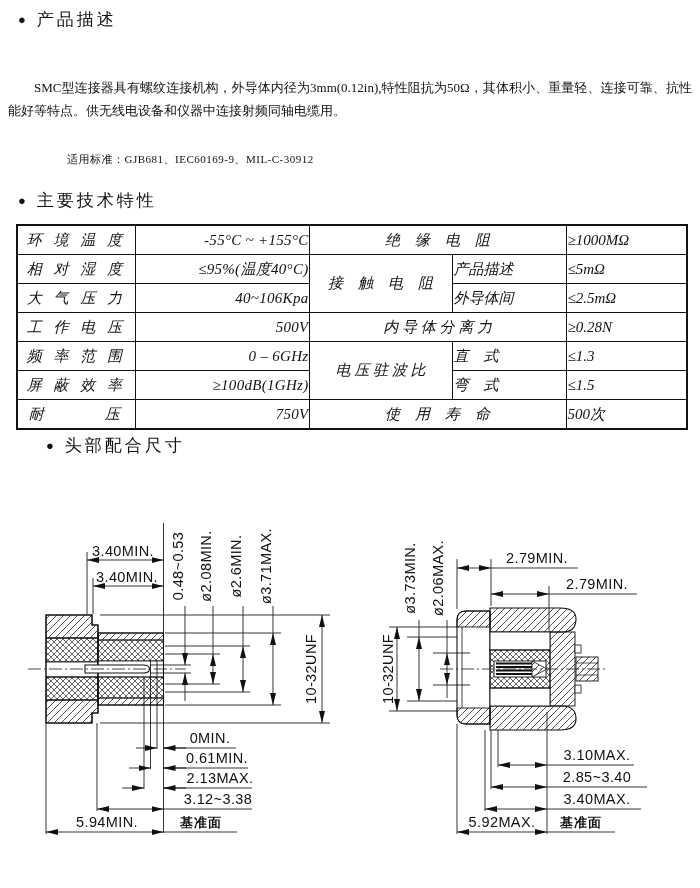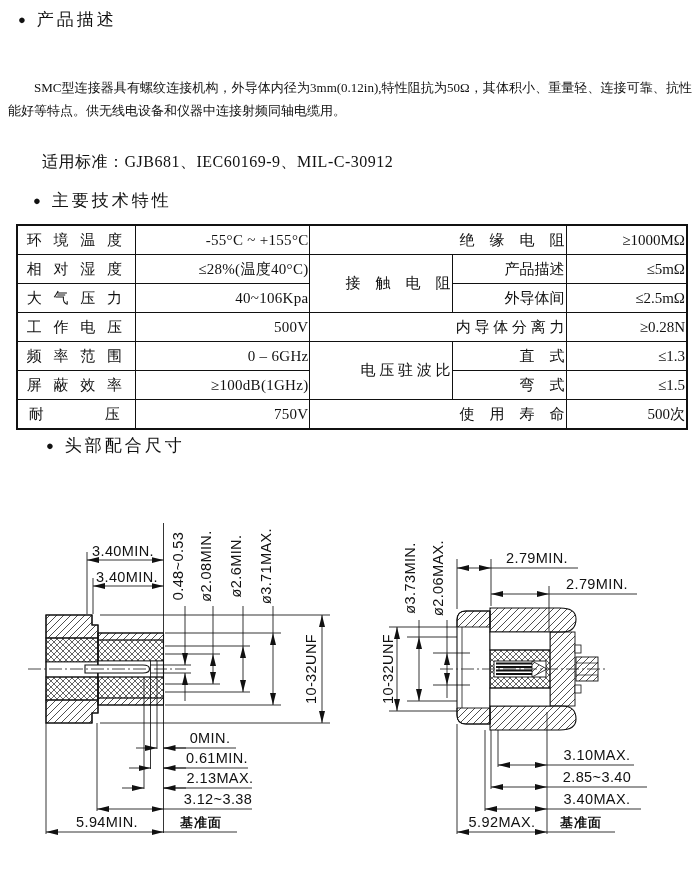--- a/index.html
+++ b/index.html
@@ -3,62 +3,62 @@
 <meta charset="utf-8">
 <style>
   html,body{margin:0;padding:0;background:#fff;}
   body{width:700px;height:888px;position:relative;overflow:hidden;
        font-family:"Liberation Serif","DejaVu Serif",serif;color:#111;}
   .abs{position:absolute;}
   .sec-head{font-weight:normal;font-size:17px;letter-spacing:3px;
             font-family:"Liberation Serif","DejaVu Serif",serif;white-space:nowrap;}
   .sec-head .blt{font-size:13px;letter-spacing:0;margin-right:11px;vertical-align:1px;}
   .para{font-size:13px;line-height:1.78;text-align:justify;text-indent:2em;}
-  .std{font-size:16px;letter-spacing:.5px;}
+  .std{font-size:11px;letter-spacing:.5px;margin-left:25px;}
   table.spec{border-collapse:collapse;table-layout:fixed;width:670px;}
   table.spec td{border:1px solid #111;height:26px;font-size:15px;
                 vertical-align:middle;white-space:nowrap;overflow:hidden;}
-  table.spec{border:2px solid #111;}
+  table.spec{border:2px solid #111;font-style:italic;}
   td.cl{text-align:center;letter-spacing:4px;padding:0 2px;}
   td.cv{text-align:right;padding:0 0 0 9px;letter-spacing:.3px;}
-  td.cm{text-align:right;margin-top:32px;}
-  td.cs{text-align:right;}
+  td.cm{text-align:center;margin-top:32px;}
+  td.cs{text-align:left;}
   svg text{fill:#111;}
   .dim{font-family:"Liberation Sans","DejaVu Sans",sans-serif;font-size:14.5px;letter-spacing:.4px;}
   .cnb{font-family:"Liberation Sans","DejaVu Sans",sans-serif;font-weight:bold;font-size:13px;letter-spacing:1px;}
 </style>
 </head>
 <body>
 
 <div class="abs sec-head" style="left:18px;top:8px;"><span class="blt">●</span><span>产品描述</span></div>
 
 <div class="abs para" style="left:8px;width:684px;top:76px;">SMC型连接器具有螺纹连接机构，外导体内径为3mm(0.12in),特性阻抗为50Ω，其体积小、重量轻、连接可靠、抗性能好等特点。供无线电设备和仪器中连接射频同轴电缆用。</div>
 
 <div class="abs std" style="left:42px;top:152px;">适用标准：GJB681、IEC60169-9、MIL-C-30912</div>
 
-<div class="abs sec-head" style="left:33px;top:189px;"><span class="blt">●</span><span>主要技术特性</span></div>
+<div class="abs sec-head" style="left:18px;top:189px;"><span class="blt">●</span><span>主要技术特性</span></div>
 
 <table class="spec abs" style="left:16px;top:224px;">
   <colgroup>
       <col style="width:118px">
       <col style="width:174px">
       <col style="width:143px">
       <col style="width:114px">
       <col style="width:121px">
     </colgroup>
   <tbody>
       <tr>
     <td class="cl">环 境 温 度</td>
     <td class="cv">-55°C ~ +155°C</td>
     <td class="cm" colspan="2">绝　缘　电　阻</td>
     <td class="cs">≥1000MΩ</td>
   </tr>
   <tr>
     <td class="cl">相 对 湿 度</td>
-    <td class="cv">≤28%(温度40°C)</td>
+    <td class="cv">≤95%(温度40°C)</td>
     <td class="cm" rowspan="2">接　触　电　阻</td>
     <td class="cs">产品描述</td>
     <td class="cs">≤5mΩ</td>
   </tr>
   <tr>
     <td class="cl">大 气 压 力</td>
     <td class="cv">40~106Kpa</td>
     <td class="cs">外导体间</td>
     <td class="cs">≤2.5mΩ</td>
   </tr>

